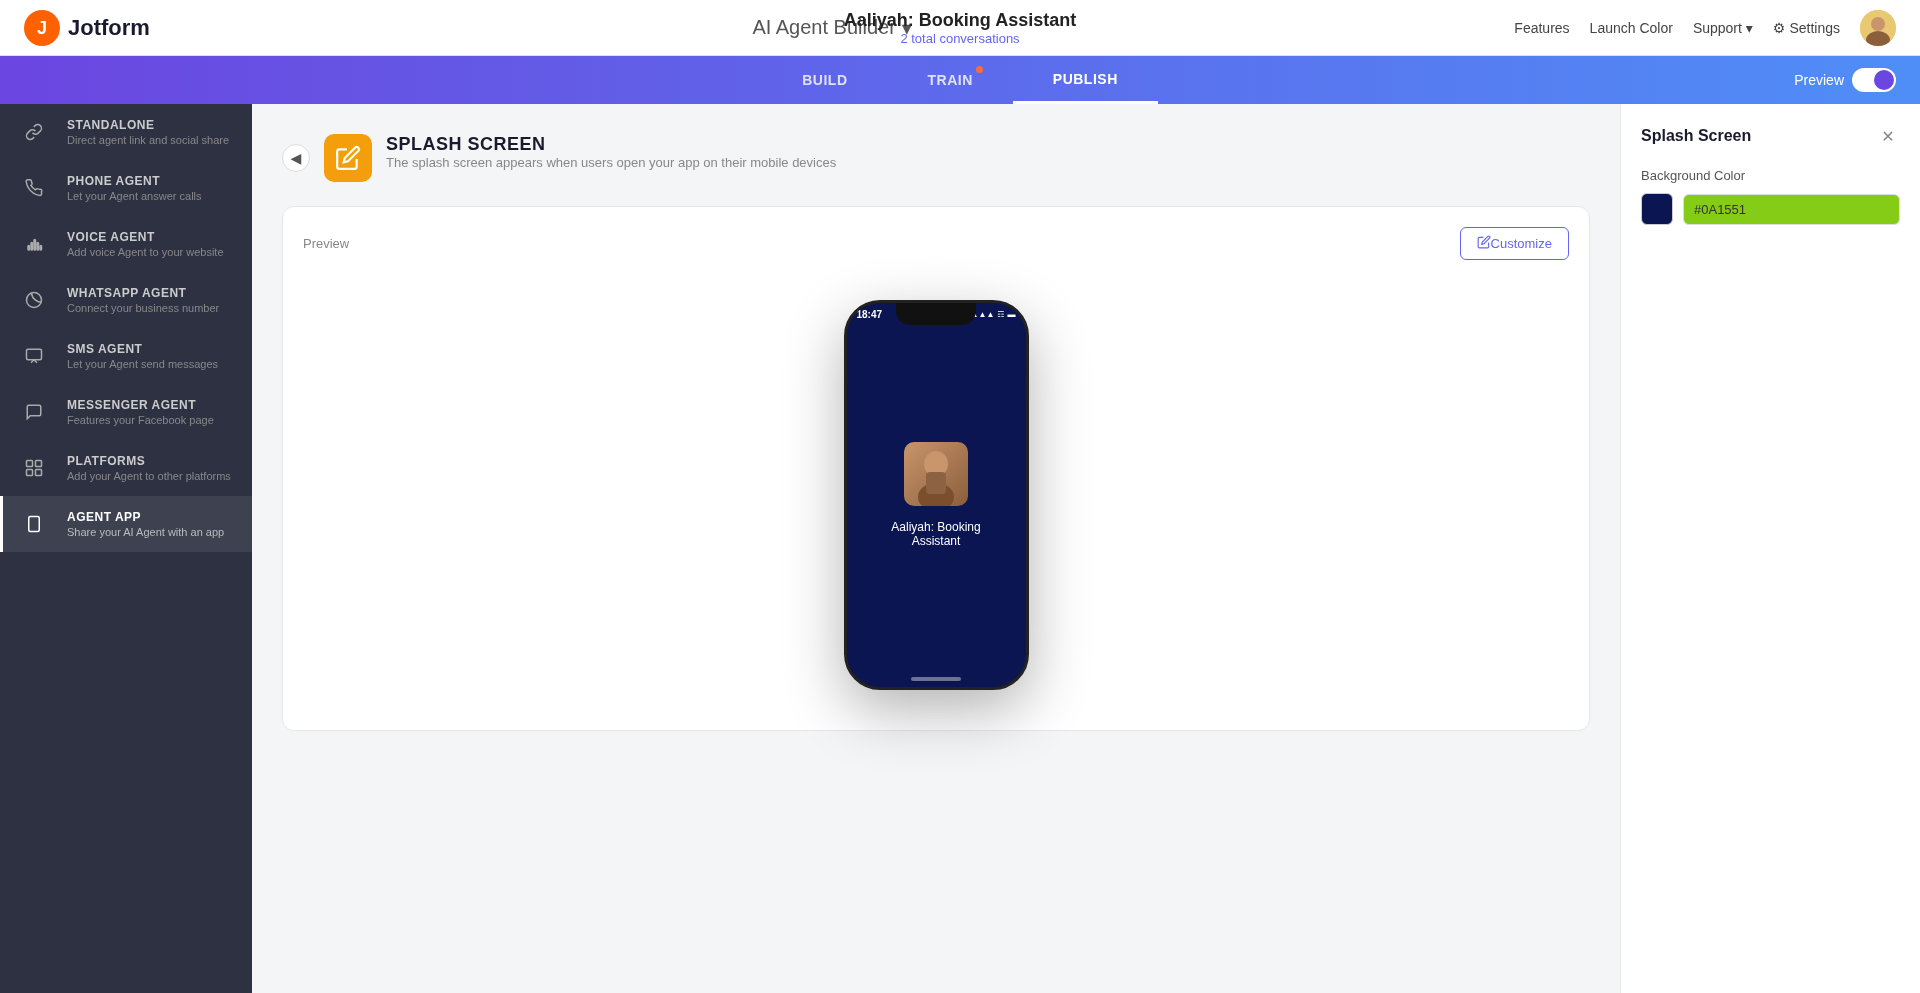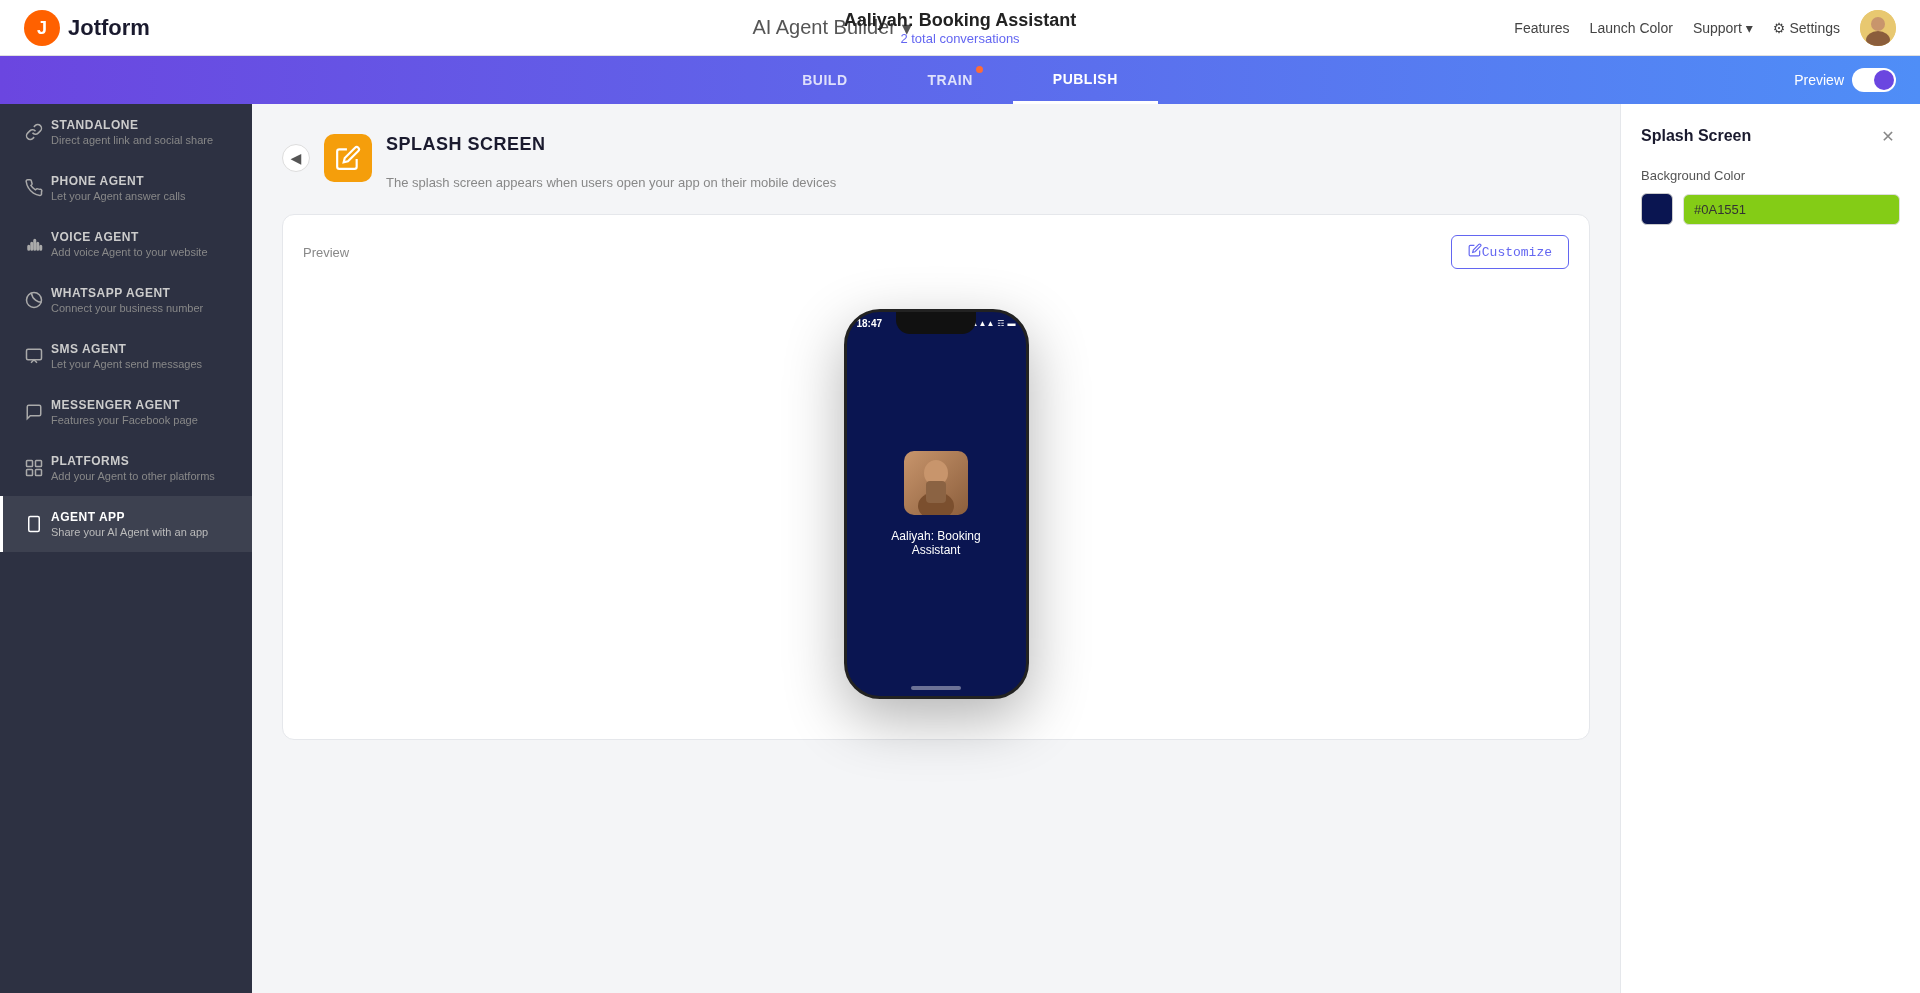--- a/index.html
+++ b/index.html
@@ -55,21 +55,21 @@
 
     
     .main { display: flex; height: calc(993px - 56px - 48px); }
 
     
     .sidebar {
       width: 252px; background: #2d3142; flex-shrink: 0;
       overflow-y: auto; display: flex; flex-direction: column;
     }
     .sidebar-item {
-      display: flex; align-items: center; gap: 6px;
+      display: flex; align-items: center; gap: 22px;
       padding: 14px 20px; cursor: pointer; border-left: 3px solid transparent;
     }
     .sidebar-item.active { background: rgba(255,255,255,0.08); border-left-color: #fff; }
     .sidebar-icon {
       width: 22px; height: 22px; display: flex; align-items: center;
       justify-content: center; color: #aaa; flex-shrink: 0; font-size: 16px;
     }
     .sidebar-item.active .sidebar-icon { color: #fff; }
     .sidebar-text { }
     .sidebar-label {
@@ -81,33 +81,33 @@
 
     
     .content-area { flex: 1; background: #f4f5f7; overflow: auto; padding: 30px; }
 
     .splash-header { display: flex; align-items: flex-start; gap: 14px; margin-bottom: 24px; }
     .splash-icon-box {
       width: 48px; height: 48px; background: #f59e0b; border-radius: 10px;
       display: flex; align-items: center; justify-content: center; flex-shrink: 0;
     }
     .splash-title { font-size: 18px; font-weight: 700; color: #1a1a2e; letter-spacing: 0.5px; text-transform: uppercase; }
-    .splash-desc { font-size: 13px; color: #888; margin-top: 20px; }
+    .splash-desc { font-size: 13px; color: #888; margin-top: 0; }
     .back-btn { display: flex; align-items: center; justify-content: center; width: 28px; height: 28px; background: #fff; border-radius: 50%; cursor: pointer; color: #555; font-size: 14px; margin-top: 10px; border: 1px solid #ddd; }
 
     .preview-box {
       background: #fff; border-radius: 12px; padding: 20px;
       border: 1px solid #e5e7eb;
     }
     .preview-label-row { display: flex; align-items: center; justify-content: space-between; margin-bottom: 20px; }
     .preview-label { font-size: 13px; color: #888; }
     .customize-btn {
       display: flex; align-items: center; 
       padding: 7px 16px; border: 1.5px solid #6366f1; border-radius: 6px;
-      font-size: 13px; color: #6366f1; cursor: pointer; background: #fff; font-weight: 500; font-family: Liberation Mono, monospace;
+      font-size: 13px; color: #6366f1; cursor: pointer; background: #fff; font-weight: 500;
     }
 
     
     .phone-wrapper { display: flex; justify-content: center; padding: 20px 0; }
     .phone-mockup {
       width: 185px; height: 390px; background: #0A1551; border-radius: 36px;
       position: relative; box-shadow: 0 20px 60px rgba(0,0,0,0.3);
       border: 3px solid #222; overflow: hidden;
     }
     .phone-notch {

